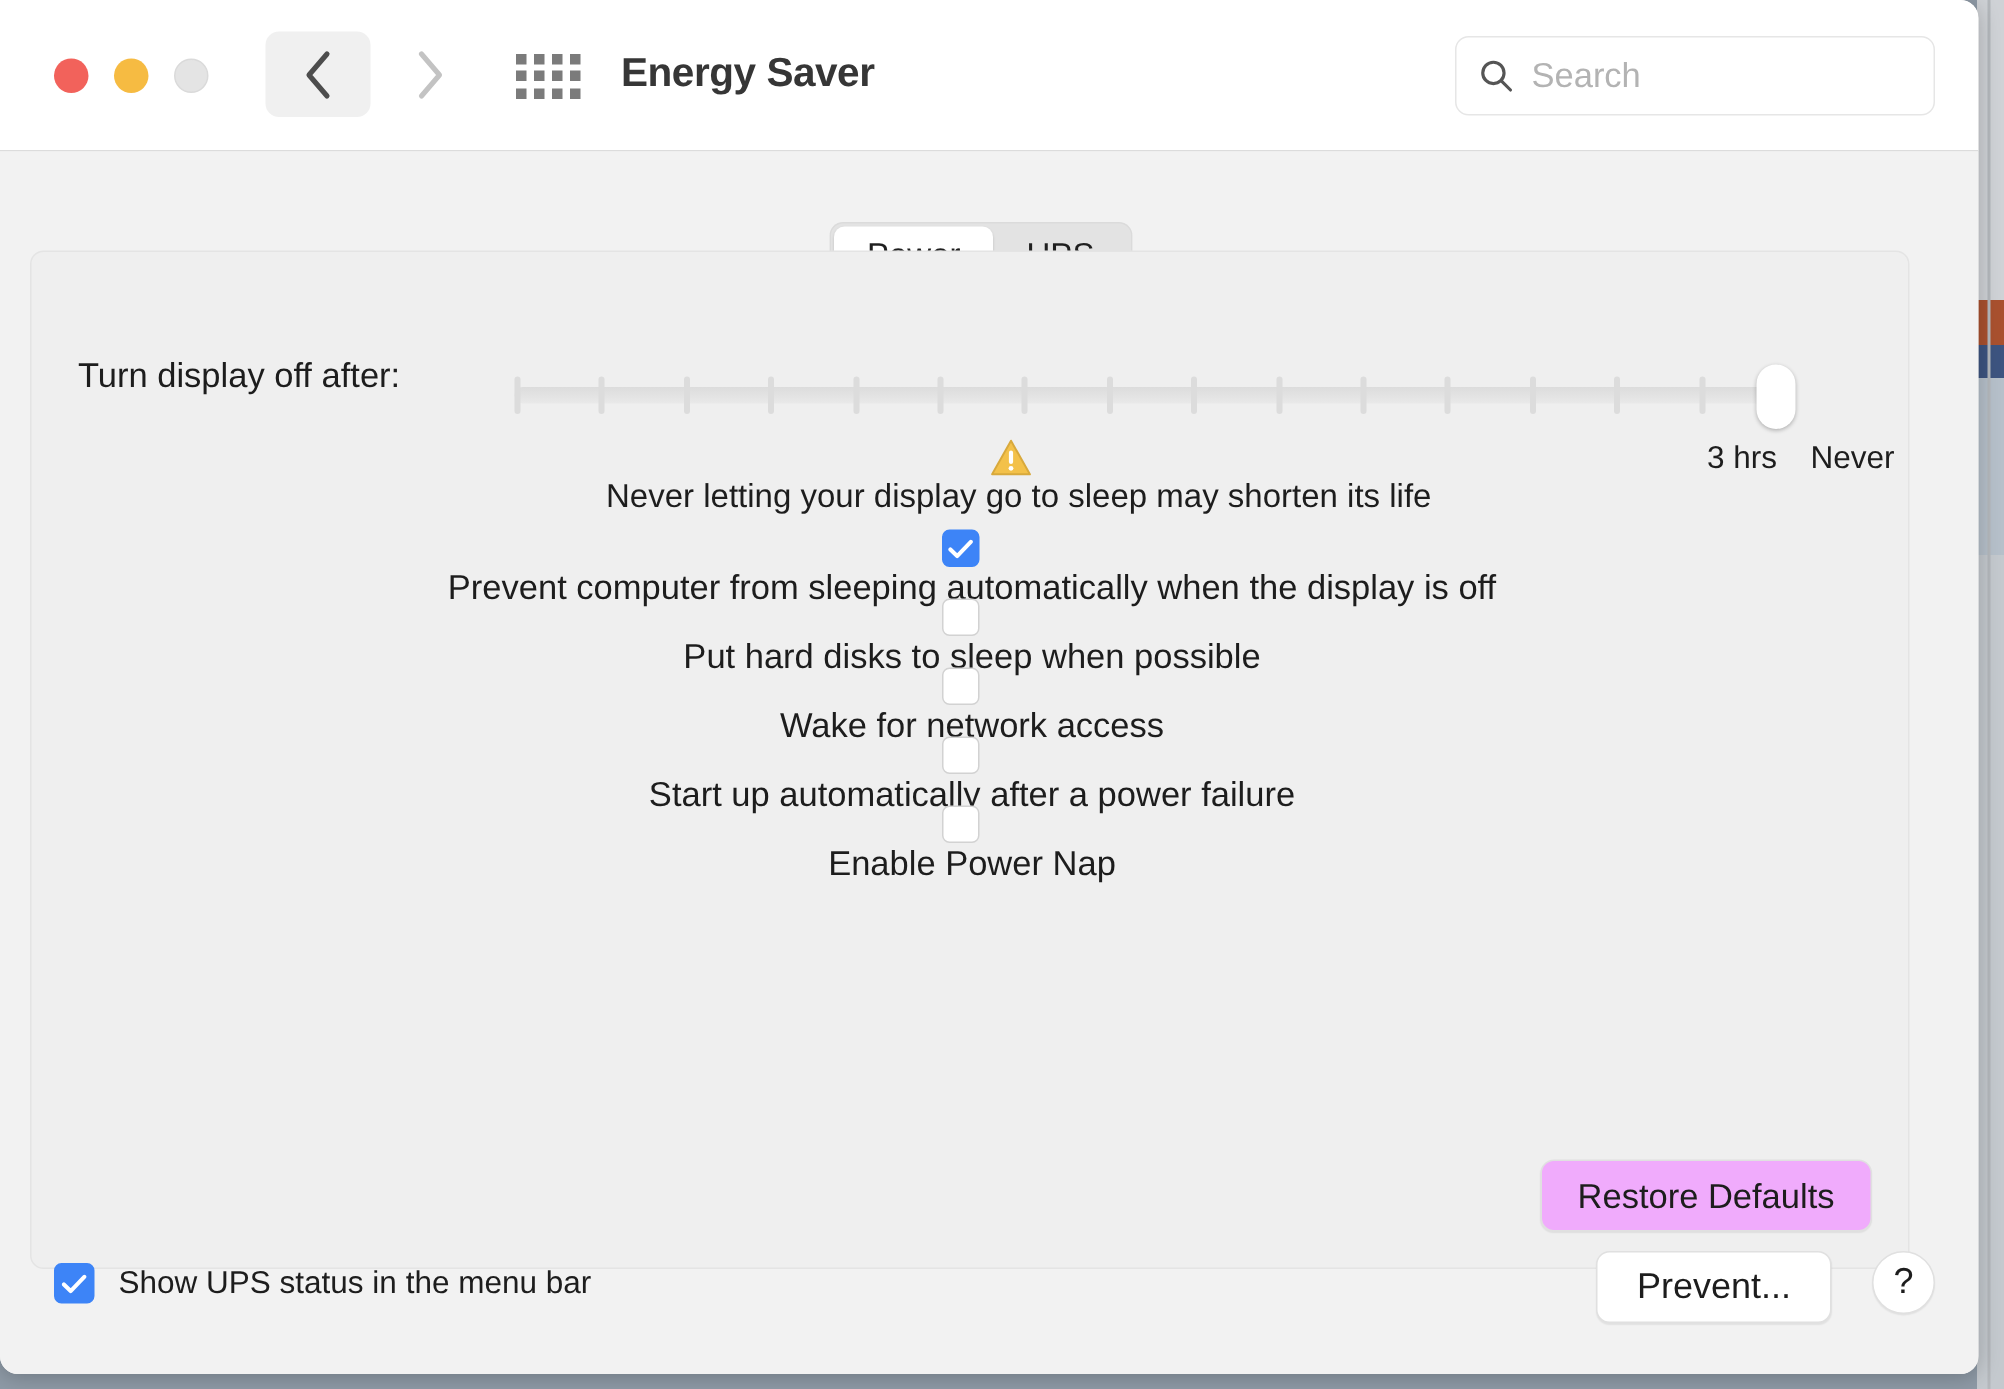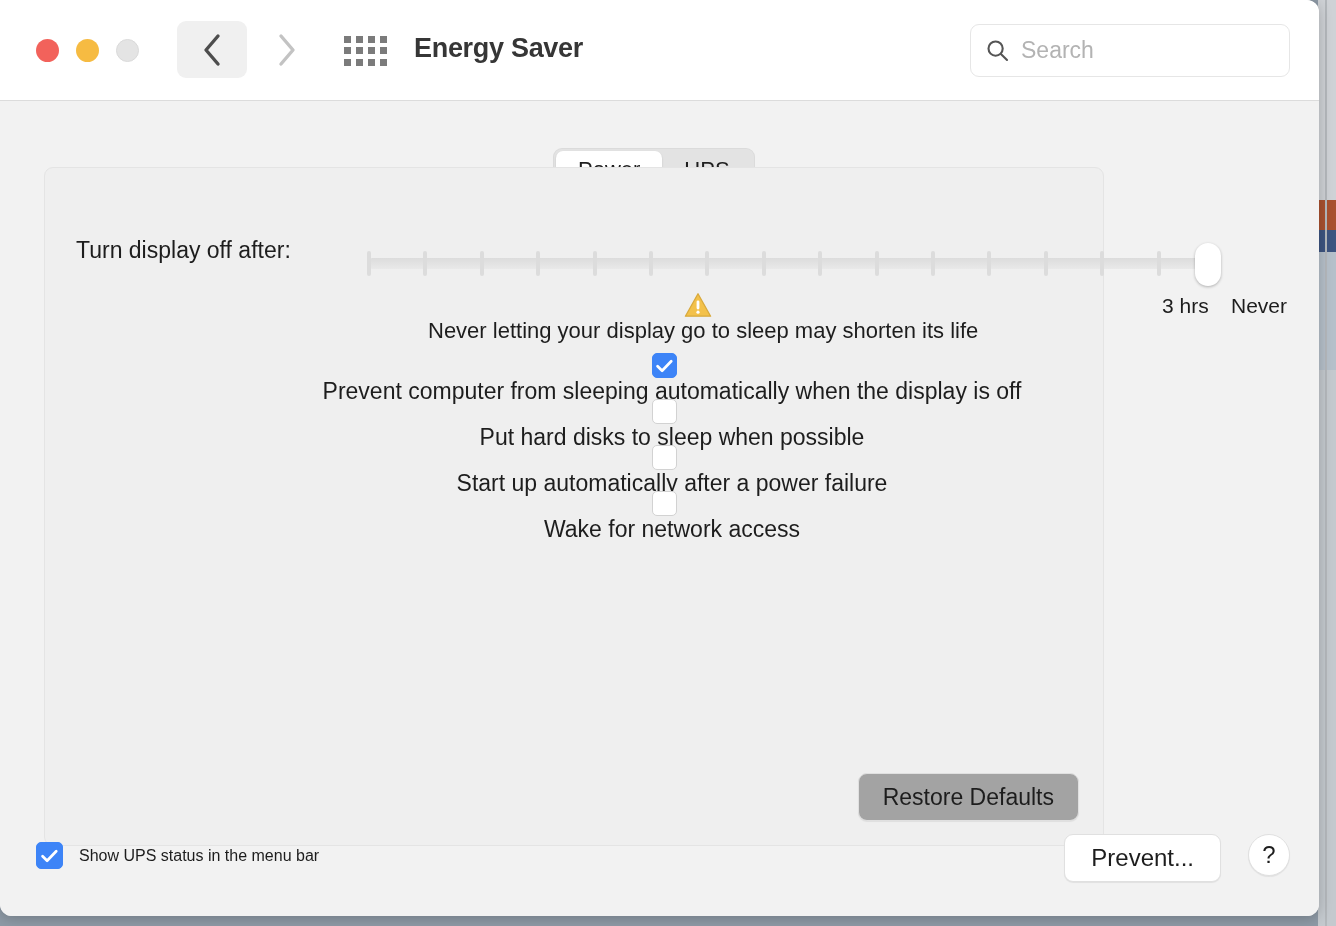--- a/index.html
+++ b/index.html
@@ -147,22 +147,22 @@
     border-radius: 7px;
   }
   .tab.active {
     background: #ffffff;
     box-shadow: 0 1px 2px rgba(0,0,0,0.16);
   }
 
   
   #panel {
     position: absolute;
-    left: 44px; top: 66px;
-    width: 1060px; height: 679px;
+    left: 20px; top: 66px;
+    width: 1253px; height: 679px;
     background: #efefef;
     border: 1px solid #e4e4e4;
     border-radius: 9px;
     text-align: right;
   }
 
   #slider-label {
     position: absolute;
     left: 31px; top: 69px;
     font-size: 23px;
@@ -246,41 +246,41 @@
     line-height: 28px;
     color: #2a2a2a;
   }
 
   #restore-defaults {
     position: absolute;
     right: 24px; bottom: 24px;
     height: 48px;
     padding: 0 24px;
     display: flex; align-items: center; justify-content: center;
-    background: #a3a3a3;
+    background: #f0abfc;
     border: 1px solid #e0e0e0;
     border-radius: 9px;
     font-size: 23px;
     color: #1d1d1d;
     box-shadow: 0 1px 1px rgba(0,0,0,0.07);
   }
 
   
   #footer {
     position: absolute;
     left: 0; bottom: 0;
     width: 1319px; height: 100px;
   }
   #ups-status-row {
     position: absolute;
     left: 36px; top: 26px;
     display: flex; align-items: center;
   }
   #ups-status-row .cb { width: 27px; height: 27px; margin-right: 16px; }
-  #ups-status-row .cb-label { font-size: 16px; }
+  #ups-status-row .cb-label { font-size: 21px; }
 
   #schedule-button {
     position: absolute;
     right: 98px; top: 18px;
     height: 48px;
     padding: 0 26px;
     display: flex; align-items: center; justify-content: center;
     background: #ffffff;
     border: 1px solid #e0e0e0;
     border-radius: 9px;
@@ -423,25 +423,29 @@
               </svg>
             </span>
             <span class="cb-label">Prevent computer from sleeping automatically when the display is off</span>
           </div>
           <div class="cb-row">
             <span class="cb"></span>
             <span class="cb-label">Put hard disks to sleep when possible</span>
           </div>
           <div class="cb-row">
             <span class="cb"></span>
-            <span class="cb-label">Start up automatically after a power failure</span>
+            <span class="cb-label">Wake for network access</span>
           </div>
           <div class="cb-row">
             <span class="cb"></span>
-            <span class="cb-label">Wake for network access</span>
+            <span class="cb-label">Start up automatically after a power failure</span>
+          </div>
+          <div class="cb-row">
+            <span class="cb"></span>
+            <span class="cb-label">Enable Power Nap</span>
           </div>
         </div>
 
 
       <div id="restore-defaults">
         <span>Restore Defaults</span>
       </div>
     </div>
 
     <div id="footer">

